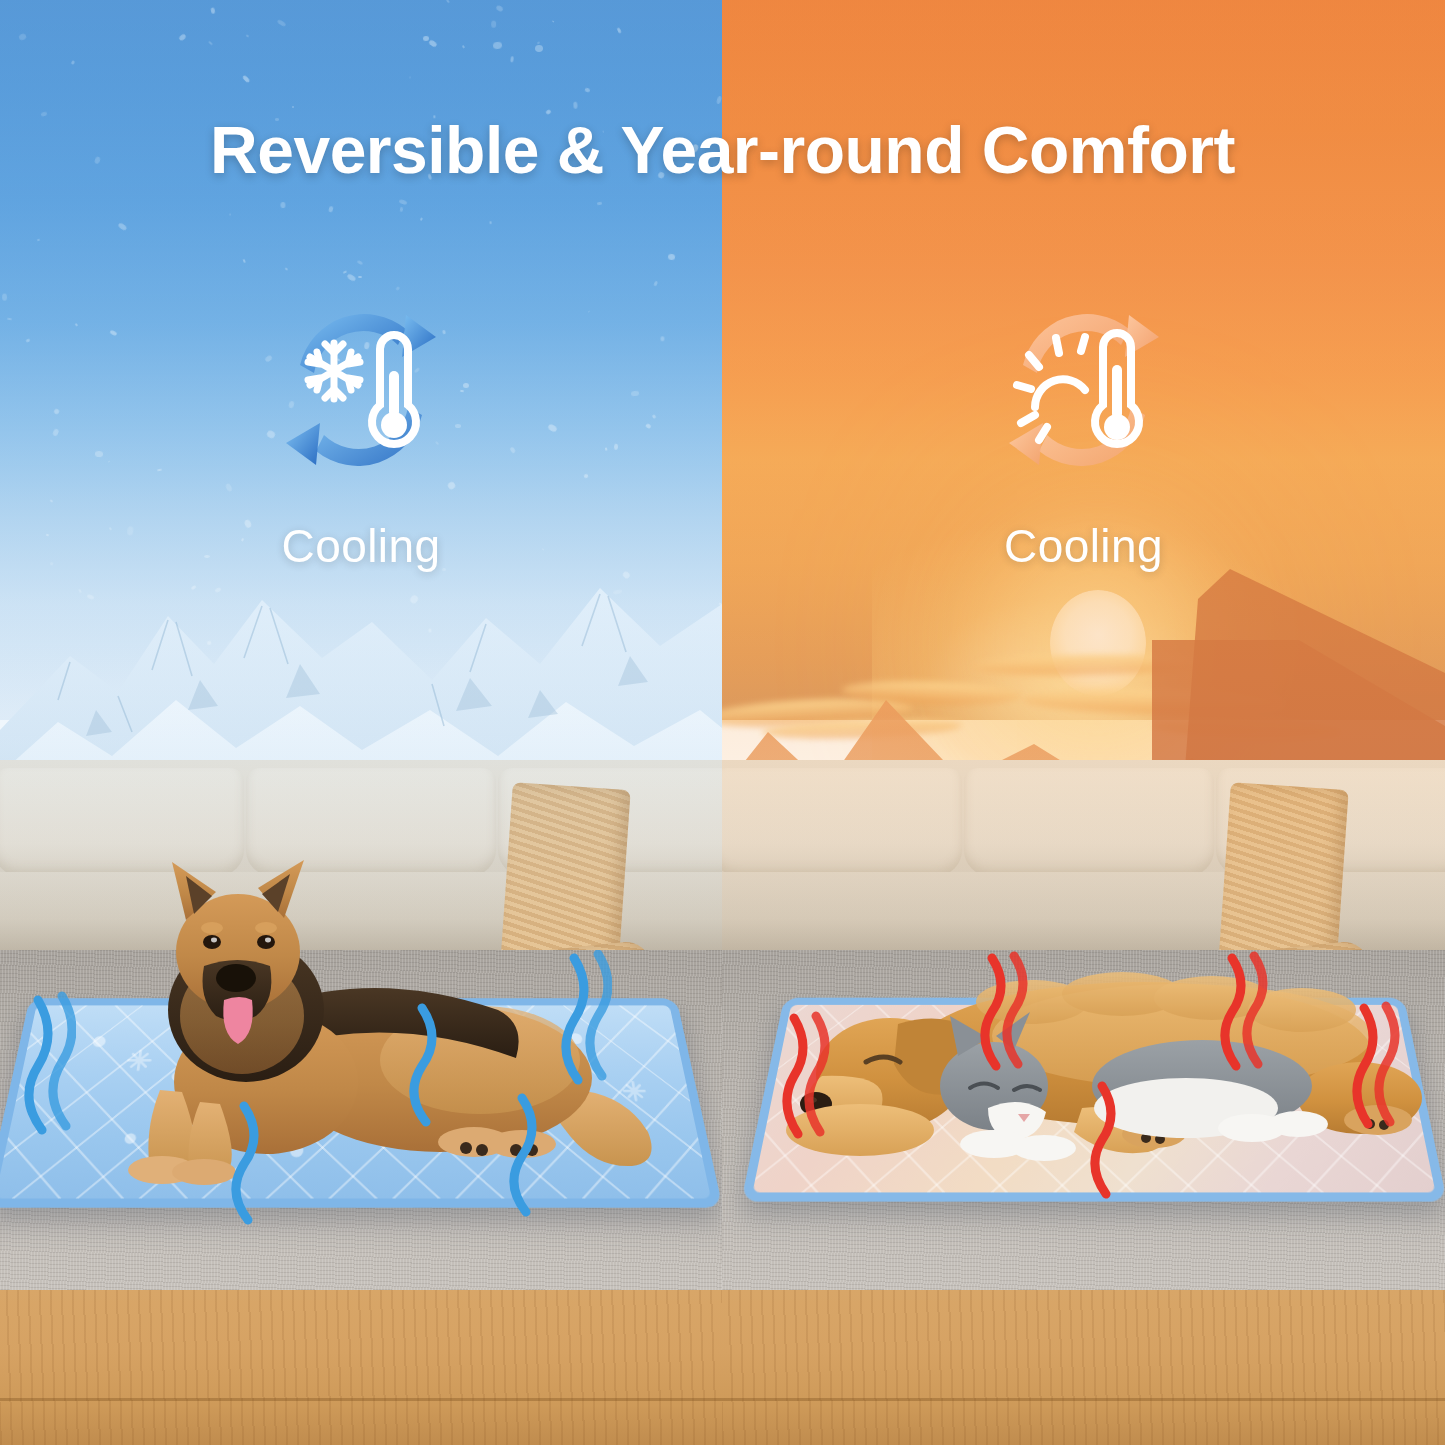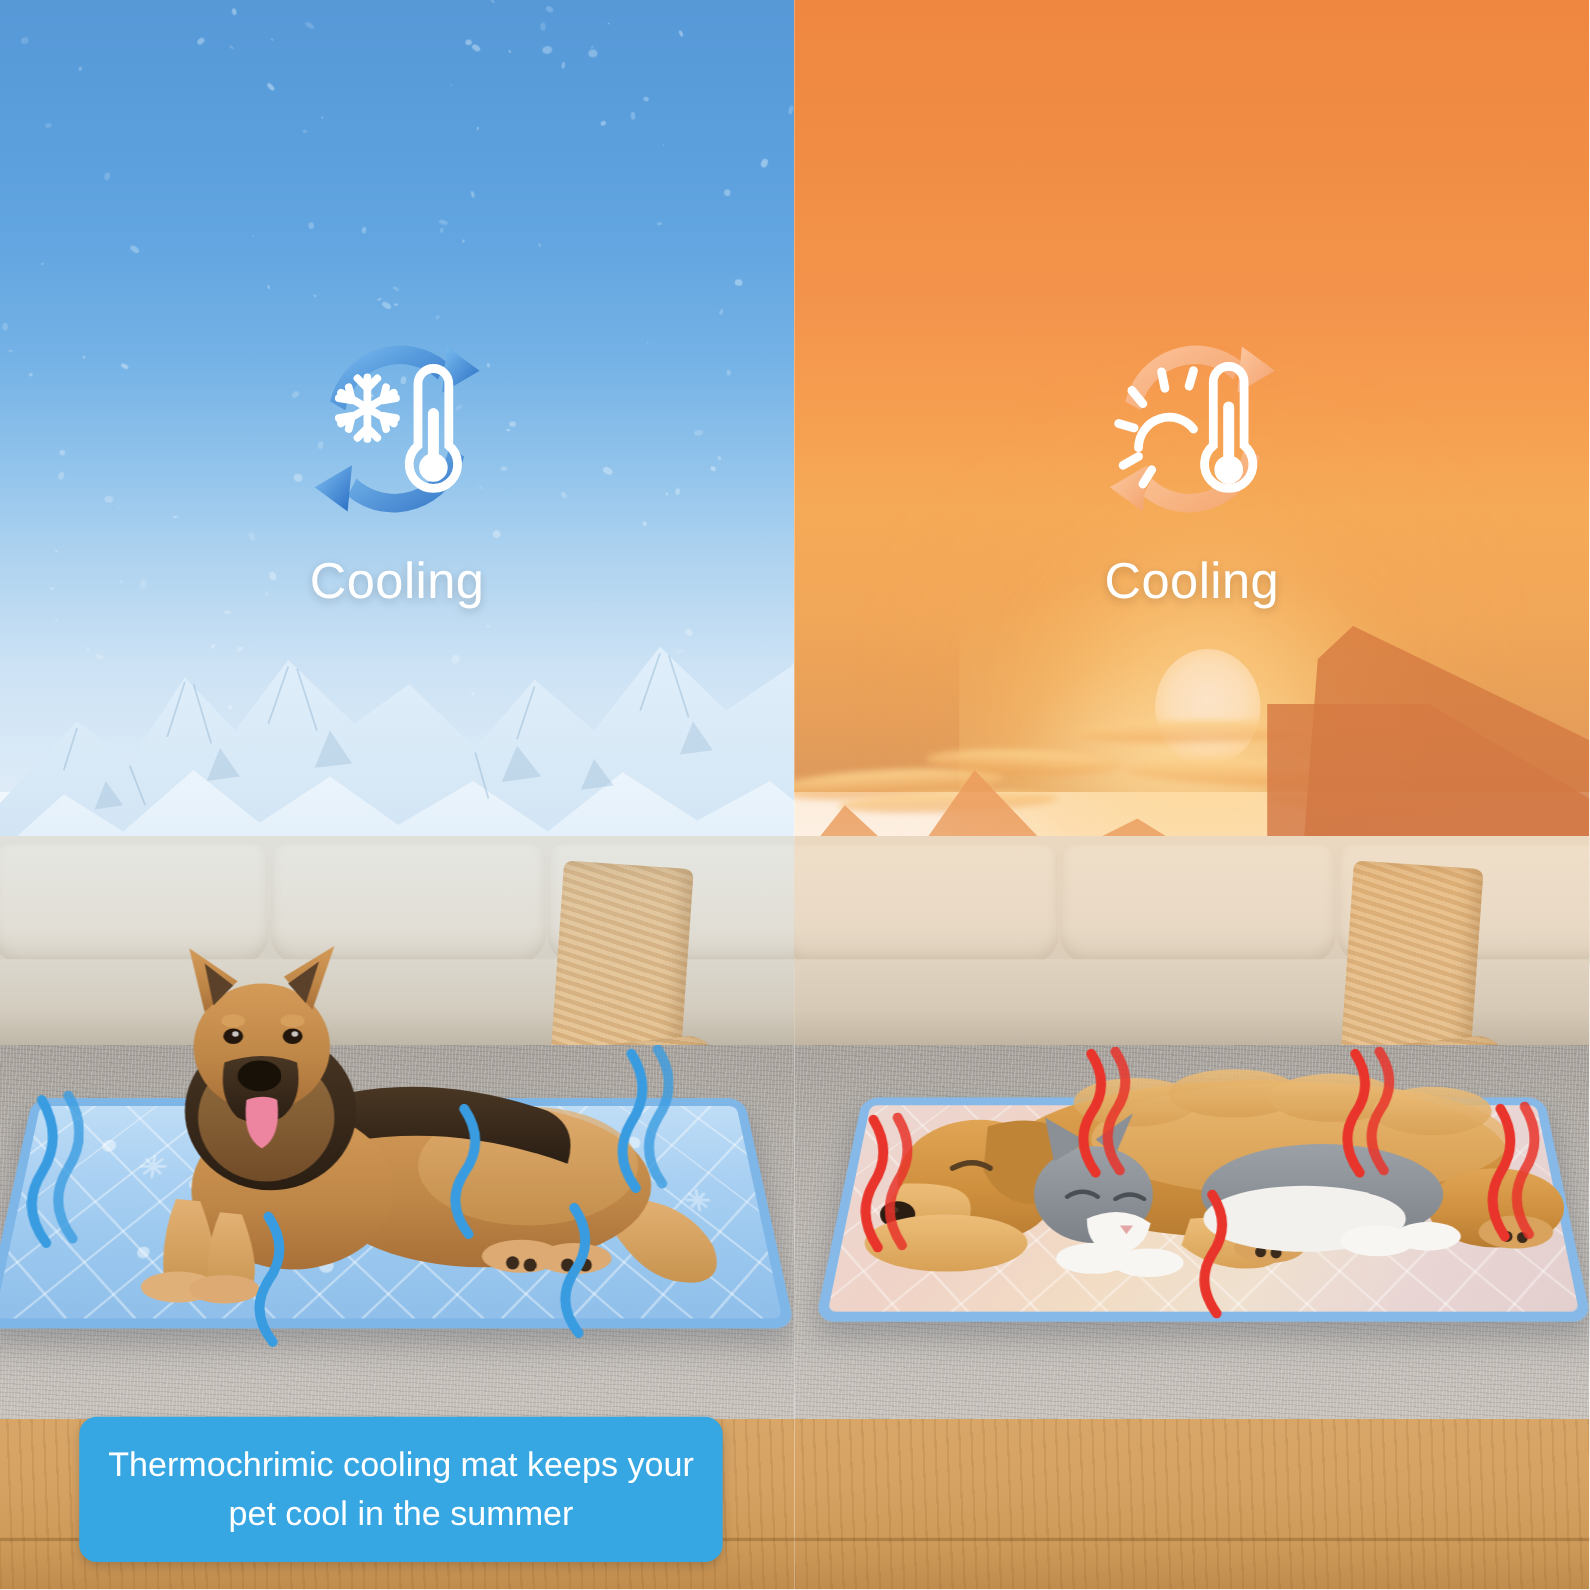--- a/index.html
+++ b/index.html
@@ -106,21 +106,21 @@
   }
   .wood-seam {
     position:absolute; left:0; width:100%; height:3px;
     background:rgba(120,76,30,.35);
   }
 
   
   .icon-wrap { position:absolute; width:100%; top:285px; text-align:center; }
   .icon-svg { width:210px; height:210px; display:block; margin:0 auto; }
   .mode-label {
-    margin-top:6px;
+    margin-top:24px;
     font-family:"Liberation Sans", sans-serif;
     font-size:46px; font-weight:400; color:#ffffff; letter-spacing:.4px;
     text-shadow:0 2px 8px rgba(0,0,0,.18);
   }
 
   
   .title {
     position:absolute; left:0; top:112px; width:1445px;
     text-align:center; z-index:40;
     font-family:"Liberation Sans", sans-serif;
@@ -495,21 +495,20 @@
         <g stroke="#FFFFFF" stroke-width="7" stroke-linecap="round" fill="none">
           <path d="M78 58 v56 M54 72 l48 28 M102 72 l-48 28"></path>
           <path d="M78 68 l-9 -9 M78 68 l9 -9 M78 104 l-9 9 M78 104 l9 9"></path>
           <path d="M64 79 l-12 -2 M64 79 l-3 -12 M92 79 l12 -2 M92 79 l3 -12"></path>
           <path d="M64 93 l-12 2 M64 93 l-3 12 M92 93 l12 2 M92 93 l3 12"></path>
         </g>
       </svg>
       <div class="mode-label">Cooling</div>
     </div>
 
-    <div class="caption caption-cool">Thermochrimic cooling mat keeps your pet cool in the summer</div>
   </div>
 
   <div class="half right">
 
     <div class="sky sky-warm"></div>
     <div class="sunglow"></div>
     <div class="sun"></div>
 
     <div class="cloudband" style="left:-20px; top:700px; width:210px; height:26px; transform:rotate(-3deg);"></div>
     <div class="cloudband" style="left:120px; top:682px; width:180px; height:22px; transform:rotate(2deg);"></div>
@@ -685,14 +684,15 @@
           <path d="M56 122 a28 28 0 0 1 50 -17"></path>
           <path d="M52 104 l-14 -4 M60 82 l-10 -12 M80 68 l-3 -15 M102 66 l4 -14"></path>
           <path d="M56 130 l-14 8 M68 142 l-8 13"></path>
         </g>
       </svg>
       <div class="mode-label">Cooling</div>
     </div>
 
   </div>
 
+  <div class="title">Reversible &amp; Year-round Comfort</div>
 
 </div>
 
 </body></html>

